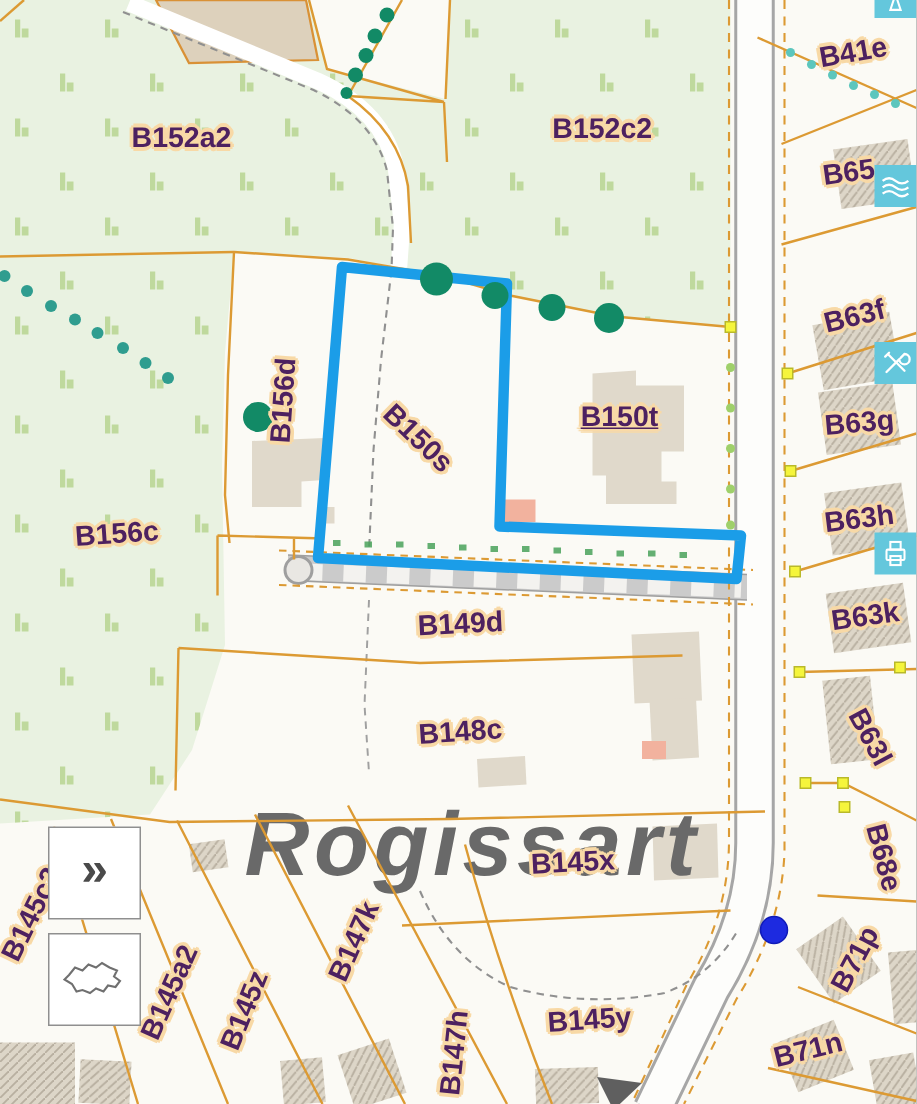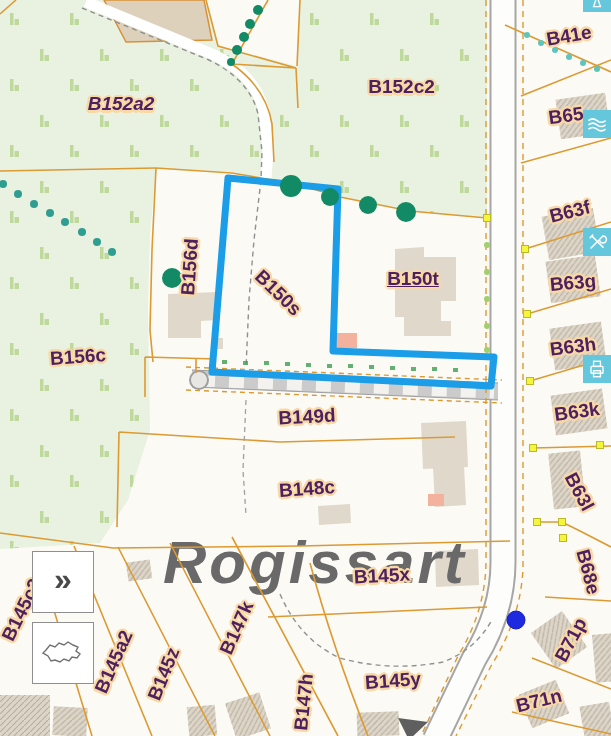--- a/index.html
+++ b/index.html
@@ -184,21 +184,21 @@
         <rect x="533.5" y="518.5" width="7" height="7" fill="#f5f53c" stroke="#b9b92a"></rect>
         <rect x="558.5" y="518.5" width="7" height="7" fill="#f5f53c" stroke="#b9b92a"></rect>
         <rect x="559.5" y="534.5" width="7" height="7" fill="#f5f53c" stroke="#b9b92a"></rect>
       </g>
     <g id="dot-layer">
         <circle cx="516" cy="620" r="9" fill="#1d2ae0" stroke="#101bb8"></circle>
       </g>
   </svg>
 
   <div id="labels-layer">
-      <span class="plabel" style="left: 121px; top: 104px; transform: translate(-50%, -50%) rotate(0deg); font-style: italic;">B152a2</span>
+      <span class="plabel" style="left: 121px; top: 93px; transform: translate(-50%, -50%) rotate(0deg);">B152a2</span>
       <span class="plabel" style="left: 391px; top: 87px; transform: translate(-50%, -50%) rotate(0deg); padding-left: 21px;">B152c2</span>
       <span class="plabel" style="left: 569px; top: 36px; transform: translate(-50%, -50%) rotate(-10deg);">B41e</span>
       <span class="plabel" style="left: 566px; top: 116px; transform: translate(-50%, -50%) rotate(-8deg);">B65</span>
       <span class="plabel" style="left: 570px; top: 212px; transform: translate(-50%, -50%) rotate(-14deg);">B63f</span>
       <span class="plabel" style="left: 573px; top: 283px; transform: translate(-50%, -50%) rotate(-5deg);">B63g</span>
       <span class="plabel" style="left: 573px; top: 347px; transform: translate(-50%, -50%) rotate(-7deg);">B63h</span>
       <span class="plabel" style="left: 577px; top: 412px; transform: translate(-50%, -50%) rotate(-8deg);">B63k</span>
       <span class="plabel" style="left: 579px; top: 492px; transform: translate(-50%, -50%) rotate(62deg);">B63l</span>
       <span class="plabel" style="left: 588px; top: 572px; transform: translate(-50%, -50%) rotate(75deg);">B68e</span>
       <span class="plabel" style="left: 571px; top: 640px; transform: translate(-50%, -50%) rotate(-62deg);">B71p</span>

